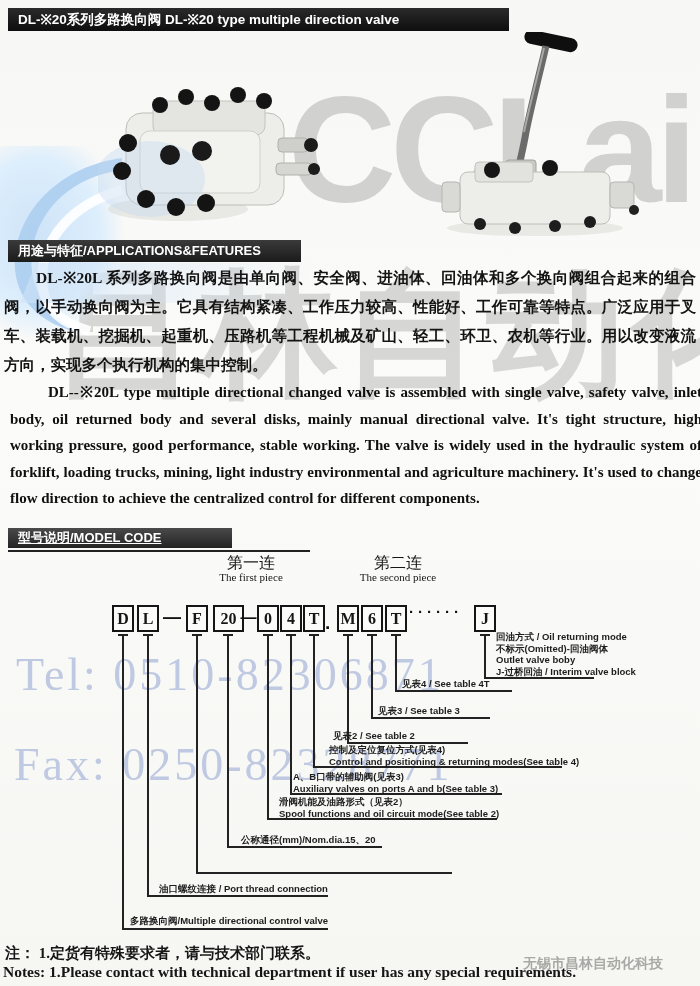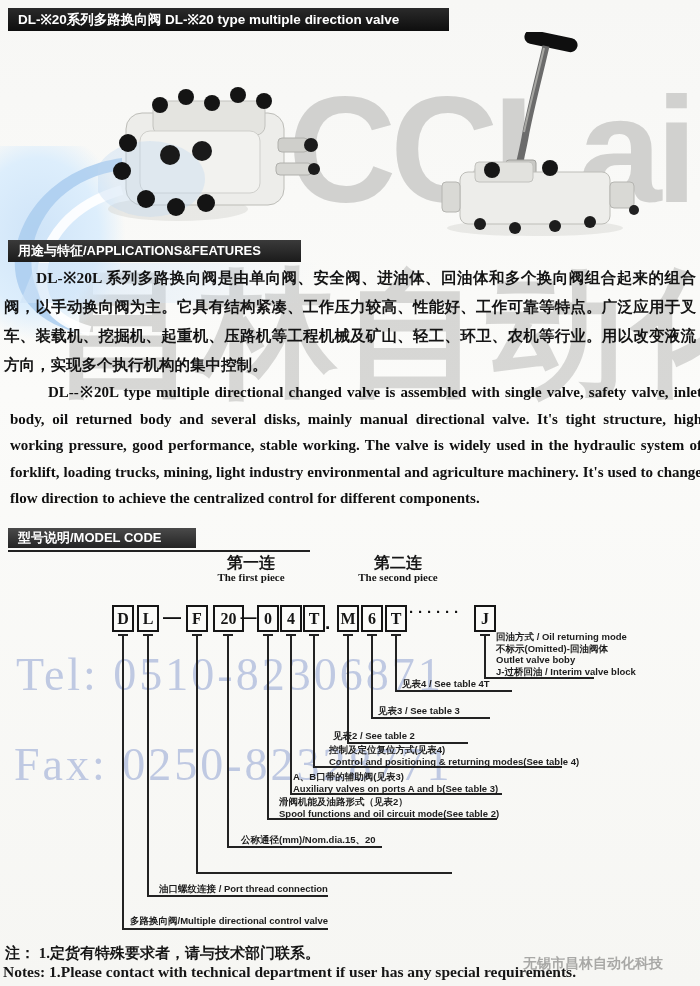--- a/index.html
+++ b/index.html
@@ -17,47 +17,47 @@
   .wm-tel{left:16px;top:648px;font:400 46px "Liberation Serif",serif;
           color:#b6c1df;opacity:.85;letter-spacing:3px;z-index:1;}
   .wm-fax{left:14px;top:738px;font:400 46px "Liberation Serif",serif;
           color:#b6c1df;opacity:.85;letter-spacing:3px;z-index:1;}
   .wm-company{left:523px;top:955px;font:700 14px "Liberation Sans",sans-serif;
               color:#8f8f8d;opacity:.75;z-index:3;}
 
   
   .bar{position:absolute;color:#fff;font-weight:700;box-sizing:border-box;
        padding-left:10px;z-index:2;}
-  .title-bar{left:8px;top:8px;width:441px;height:23px;line-height:23px;
+  .title-bar{left:8px;top:8px;width:501px;height:23px;line-height:23px;
              font-size:13.5px;background:linear-gradient(180deg,#2a2a2a,#0e0e0e);}
   .features-bar{left:8px;top:240px;width:293px;height:22px;line-height:22px;
                 font-size:13px;background:linear-gradient(180deg,#3a3a3a,#1b1b1b);}
-  .model-bar{left:8px;top:528px;width:188px;height:20px;line-height:20px;
-             font-size:13px;background:linear-gradient(180deg,#4a4a4a,#242424);}
+  .model-bar{left:8px;top:528px;width:224px;height:20px;line-height:20px;
+             font-size:13px;background:linear-gradient(180deg,#4a4a4a,#242424);text-decoration:underline;}
   .model-underline{left:8px;top:550px;width:302px;height:2px;background:#222;z-index:2;}
 
   
   .blue-logo{left:0;top:146px;width:125px;height:195px;z-index:0;
              background:radial-gradient(ellipse 90% 70% at 30% 45%,#cfe4f8 0%,#ddeefc 55%,rgba(221,238,252,0) 78%);}
   .swoosh-tail{left:28px;top:263px;width:315px;height:40px;z-index:0;opacity:.6;
                transform:skewX(-22deg);
                background:linear-gradient(90deg,#cfe3f7 0%,rgba(207,227,247,0) 90%);}
   .valve-left{left:98px;top:83px;z-index:1;}
   .valve-right{left:420px;top:32px;z-index:1;}
 
   
   .cn-p{left:4px;top:263px;width:692px;margin:0;z-index:2;
         font:700 15.5px "Liberation Serif",serif;line-height:29px;
         text-align:justify;text-indent:32px;color:#141414;}
   .en-p{left:4px;top:373px;width:692px;margin:6px;z-index:2;
         font:700 15px "Liberation Serif",serif;line-height:26.5px;
         text-align:justify;text-indent:38px;color:#101010;}
 
   
-  .grp{position:absolute;text-align:center;z-index:2;font-weight:700;}
+  .grp{position:absolute;text-align:center;z-index:2;font-weight:400;}
   .grp-cn{font-size:16px;font-family:"Liberation Serif",serif;}
   .grp-en{font-size:11px;font-family:"Liberation Serif",serif;}
   .g1cn{left:201px;top:553px;width:100px;}
   .g1en{left:181px;top:571px;width:140px;}
   .g2cn{left:348px;top:553px;width:100px;}
   .g2en{left:328px;top:571px;width:140px;}
 
   .mbox{position:absolute;top:605px;width:18px;height:23px;border:2px solid #151515;
         text-align:center;font:700 16px "Liberation Serif",serif;line-height:23px;
         z-index:2;background:rgba(253,253,252,.55);}

